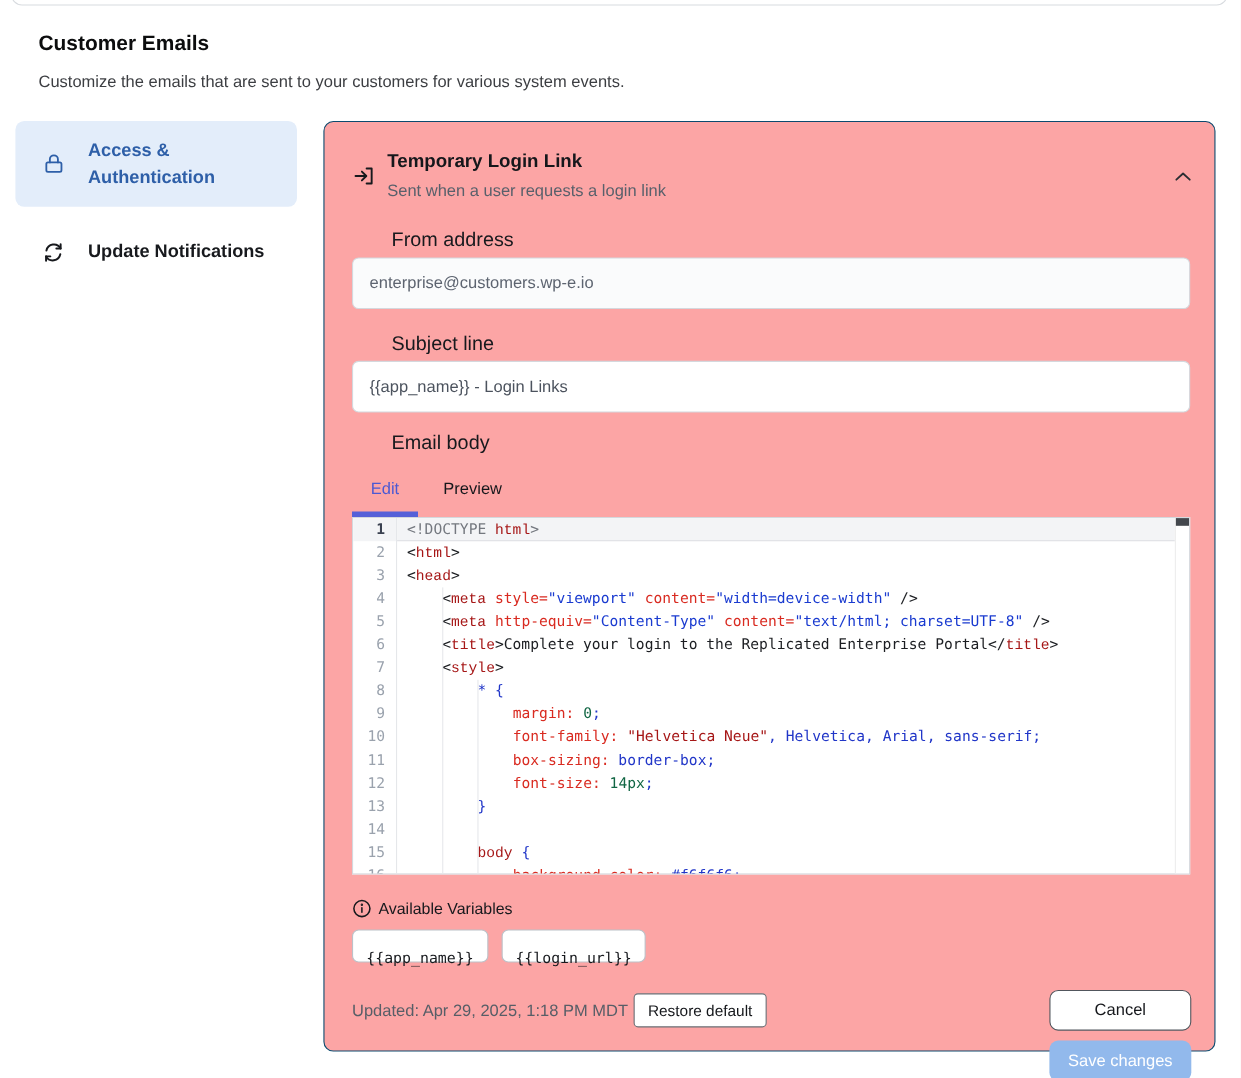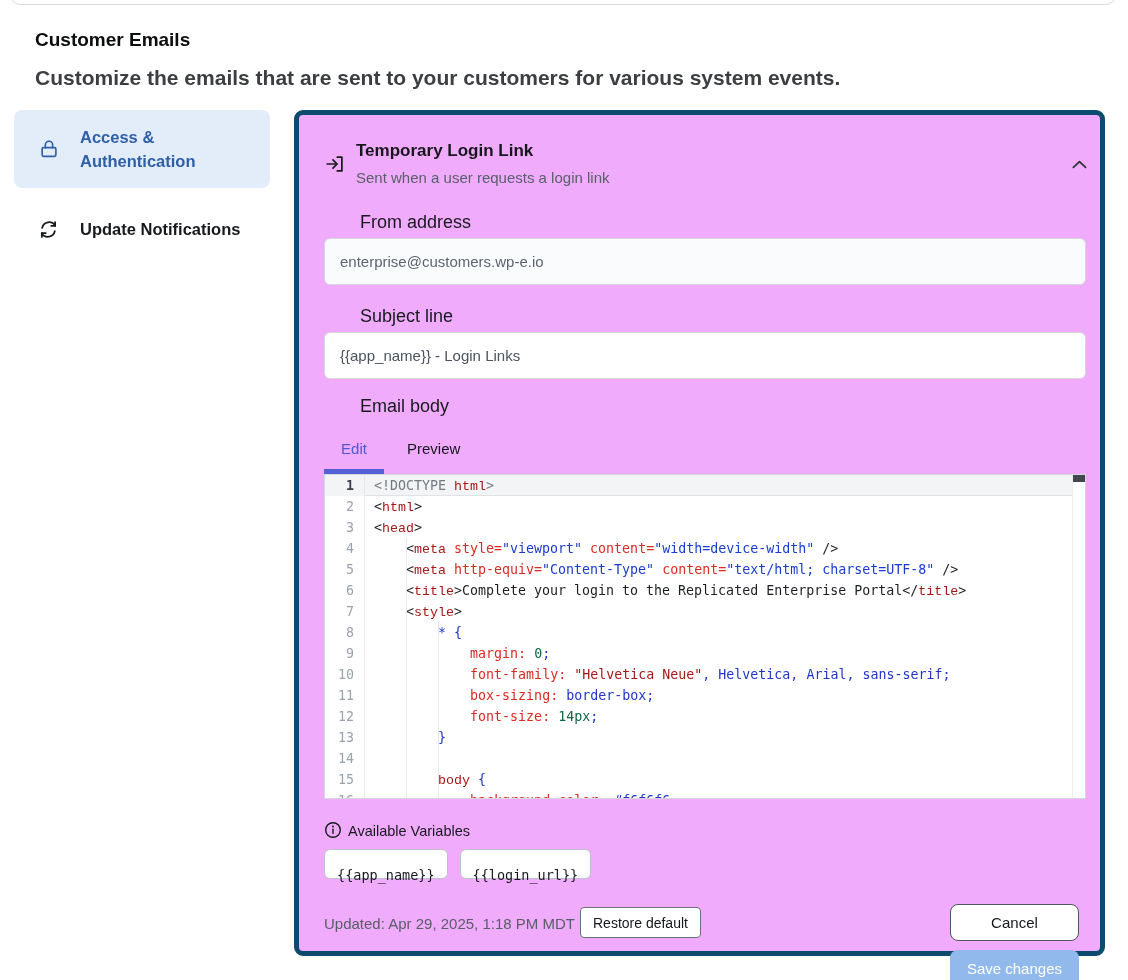--- a/index.html
+++ b/index.html
@@ -3,34 +3,34 @@
 <meta charset="utf-8">
 <style>
   * { margin:0; padding:0; box-sizing:border-box; }
   body { background:#fff; font-family:"Liberation Sans", sans-serif; }
   .page { position:relative; width:1128px; height:980px; background:#fff; overflow:hidden; }
 
   .prev-card { position:absolute; left:10px; top:-20px; width:1106px; height:25px;
     border:1px solid #d8dbdf; border-radius:10px; background:#fff; }
 
   .page-title { position:absolute; left:35px; top:29px; font-size:19px; font-weight:700; color:#0c0d0e; }
-  .page-sub { position:absolute; left:35px; top:66px; font-size:21px; color:#3c3e42;font-weight:bold; }
+  .page-sub { position:absolute; left:35px; top:66px; font-size:15px; color:#3c3e42; }
 
   
   .sidebar-item { position:absolute; left:14px; width:256px; border-radius:8px; display:flex; align-items:center; cursor:pointer; }
   .si-1 { top:110px; height:78px; background:#e3edfa; }
   .si-2 { top:205px; height:48px; background:transparent; }
   .si-icon { margin-left:24px; width:22px; height:22px; flex:0 0 auto; display:flex; align-items:center; }
   .si-label { margin-left:20px; font-size:16.5px; font-weight:600; line-height:24px; }
   .si-1 .si-label { color:#2e5fa8; max-width:140px; }
   .si-2 .si-label { color:#17191d; }
 
   
   .card { position:absolute; left:294px; top:110px; width:811px; height:846px;
-    background:#f0abfc; border:5px solid #0c4a6e; border-radius:9px; }
+    background:#fca5a5; border:1px solid #0c4a6e; border-radius:9px; }
   .card > * { position:absolute; }
 
   .hdr-icon { left:25px; top:38px; width:22px; height:22px; }
   .hdr-title { left:57px; top:26px; font-size:17px; font-weight:700; color:#15171b; }
   .hdr-sub { left:57px; top:54px; font-size:15px; color:#59606b; }
   .hdr-chevron { left:768px; top:40px; width:24px; height:18px; cursor:pointer; display:flex; align-items:center; justify-content:center; }
 
   .f-label { left:25px; font-size:18px; color:#17191d;margin-left:36px; }
   .lbl-from { top:97px; } .lbl-subject { top:191px; } .lbl-body { top:281px; }
 

